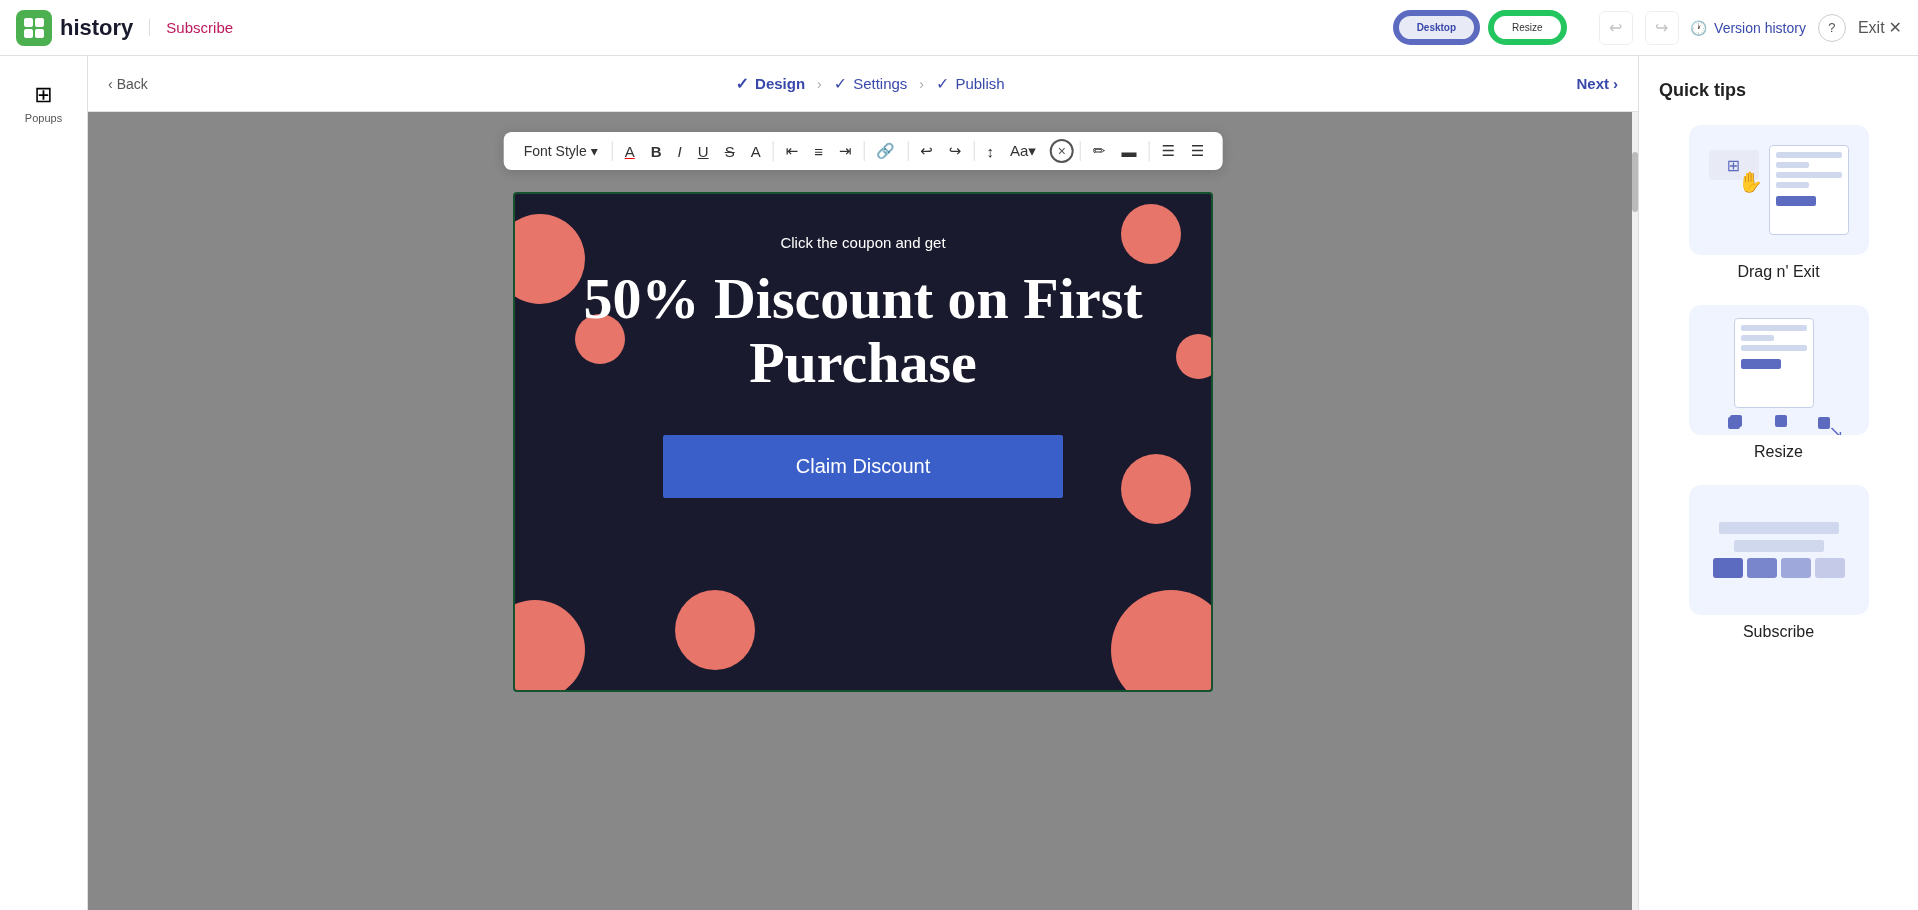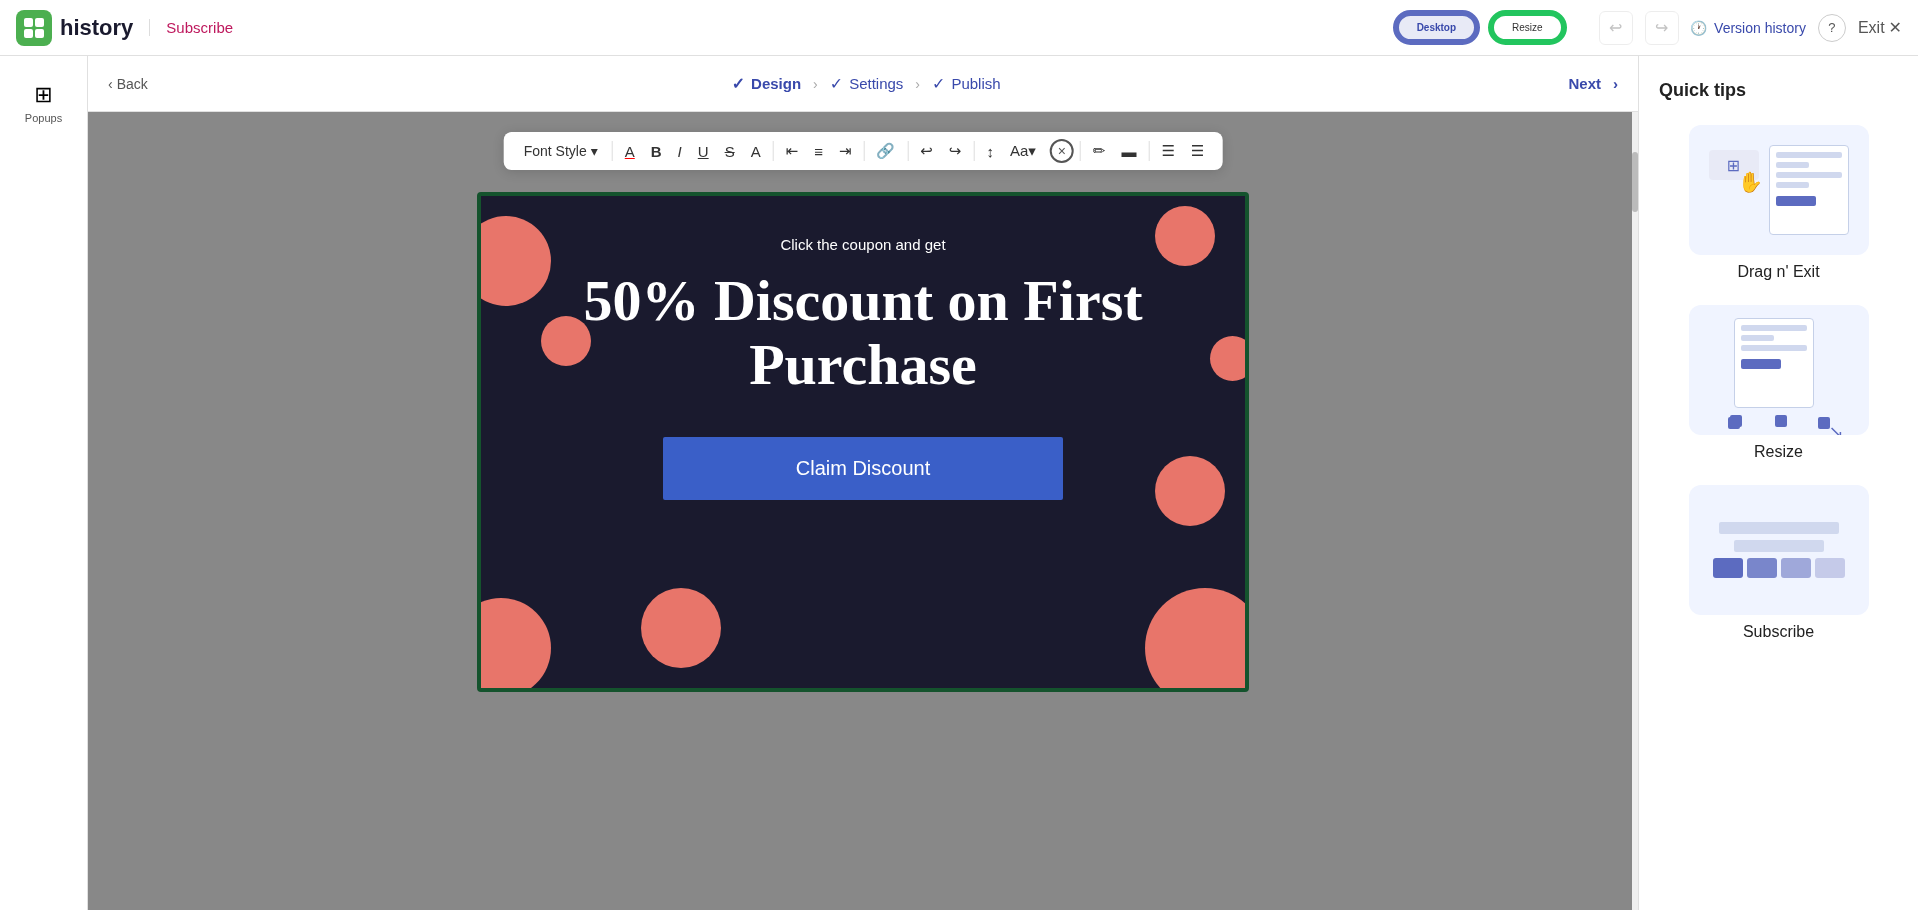--- a/index.html
+++ b/index.html
@@ -45,21 +45,21 @@
       background: #fff; border-bottom: 1px solid #e0e0e0; height: 56px;
       display: flex; align-items: center; padding: 0 20px; gap: 0; flex-shrink: 0;
     }
     .back-btn { display: flex; align-items: center; gap: 4px; color: #555; font-size: 14px; cursor: pointer; margin-right: 16px; }
     .nav-steps { display: flex; align-items: center; gap: 8px; flex: 1; justify-content: center; }
     .nav-step { display: flex; align-items: center; gap: 6px; font-size: 15px; }
     .nav-step.active { color: #3949ab; font-weight: 600; }
     .nav-step.completed { color: #3949ab; }
     .nav-separator { color: #aaa; font-size: 14px; margin: 0 4px; }
     .check-icon { color: #3949ab; font-size: 16px; }
-    .next-btn { display: flex; align-items: flex-end; gap: 12px; color: #3949ab; font-size: 15px; font-weight: 600; cursor: pointer; margin-left: auto; }
+    .next-btn { display: flex; align-items: flex-end; gap: 4px; color: #3949ab; font-size: 15px; font-weight: 600; cursor: pointer; margin-left: auto; }
 
     
     .canvas-area { flex: 1; background: #888; display: flex; justify-content: center; align-items: flex-start; padding: 20px; overflow: auto; position: relative; }
 
     
     .toolbar {
       position: absolute; top: 20px; left: 50%; transform: translateX(-50%);
       background: #fff; border-radius: 8px; box-shadow: 0 2px 12px rgba(0,0,0,0.15);
       display: flex; align-items: center; padding: 6px 12px; gap: 4px; z-index: 20;
       white-space: nowrap;
@@ -68,22 +68,22 @@
     .font-style-btn { display: flex; align-items: flex-start; gap: 4px; border: none; background: none; cursor: pointer; font-size: 14px; color: #333; padding: 4px 8px; border-radius: 4px; }
     .toolbar-divider { width: 1px; height: 20px; background: #ddd; margin: 0 2px; }
     .toolbar-close { width: 24px; height: 24px; border-radius: 50%; border: 2px solid #555; background: #fff; display: flex; align-items: center; justify-content: center; cursor: pointer; font-size: 14px; color: #555; margin-left: 4px; }
 
     
     .email-canvas {
       background: #888; width: 100%; max-width: 1140px; margin-top: 60px; position: relative;
     }
     .email-popup {
       background: #1a1a2e; border-radius: 4px; margin: 0 auto;
-      width: 772px; position: relative; overflow: hidden; min-height: 500px;
-      border: 4px solid #14532d;
+      width: 700px; position: relative; overflow: hidden; min-height: 500px;
+      border: 2px solid #14532d;
     }
     .popup-inner { padding: 40px 60px; position: relative; z-index: 2; text-align: center; }
     .popup-subtitle { color: #fff; font-size: 15px; margin-bottom: 16px; }
     .popup-title { color: #fff; font-size: 58px; font-weight: 900; line-height: 1.1; margin-bottom: 40px; font-family: Georgia, serif; }
     .popup-title span { color: #fff; }
     .claim-btn {
       background: #3a5fc8; color: #fff; border: none; border-radius: 2px;
       padding: 20px 40px; font-size: 20px; cursor: pointer; width: 100%; max-width: 400px;
       font-weight: 500;
     }

